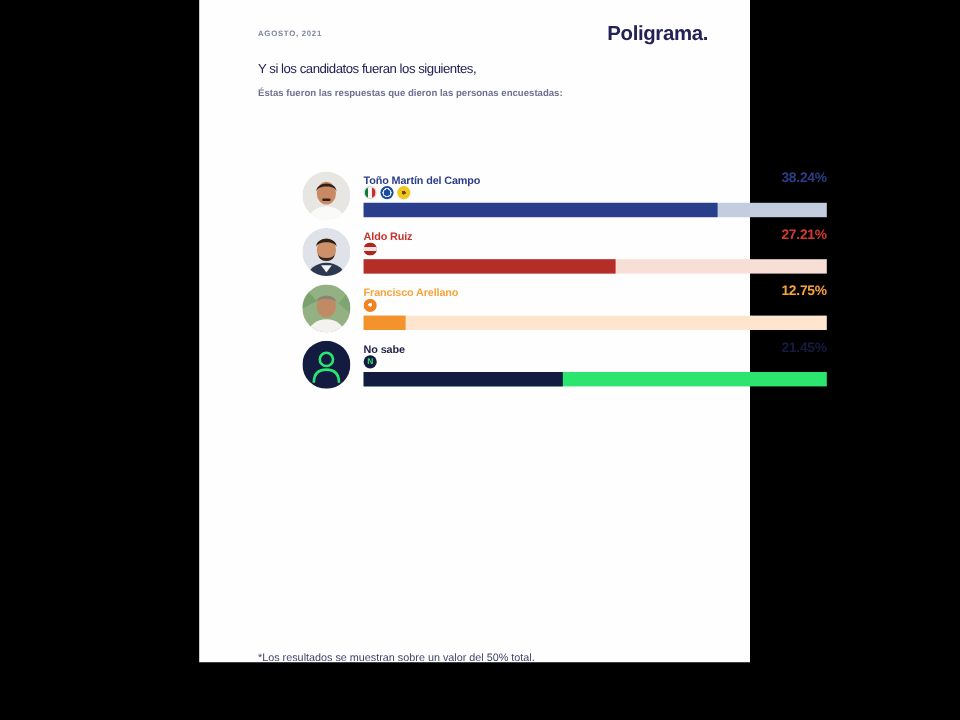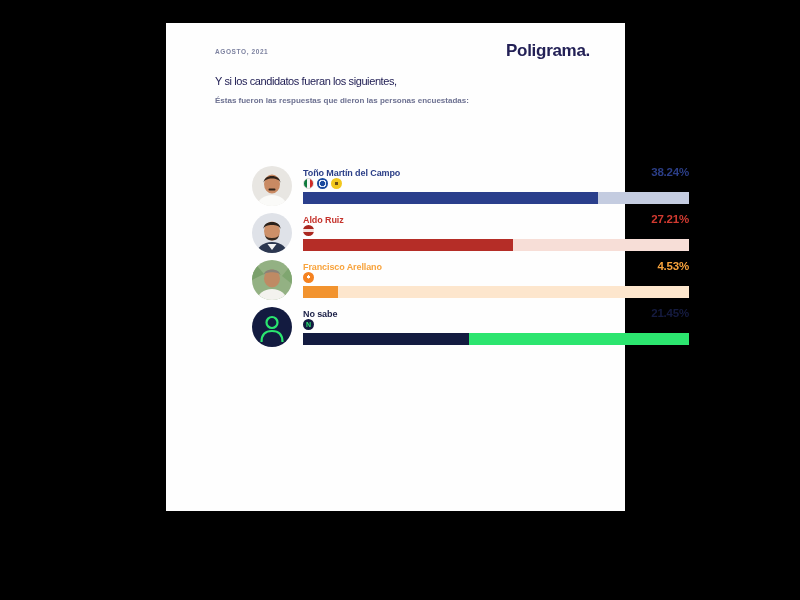--- a/index.html
+++ b/index.html
@@ -1,17 +1,17 @@
 <!DOCTYPE html>
 <html><head>
 <meta charset="utf-8">
 <style>
   html,body{margin:0;padding:0;background:#000;}
-  .canvas{position:relative;width:800px;height:488px;background:#000;overflow:hidden;
-          font-family:"Liberation Sans",sans-serif;margin-top:23px;}
+  .canvas{position:relative;width:800px;height:552px;background:#000;overflow:hidden;
+          font-family:"Liberation Sans",sans-serif;}
   .page{position:absolute;left:166px;top:0;width:459px;height:600px;background:#fefefe;}
 
   
   .header{position:absolute;left:49px;right:35px;top:18px;display:flex;
           justify-content:space-between;align-items:center;}
   .date{font-size:6.5px;letter-spacing:.6px;color:#7d82a0;font-weight:bold;}
   .logo{font-size:17px;font-weight:bold;color:#232156;letter-spacing:-.3px;}
 
   
   .titleblock{position:absolute;left:49px;right:30px;top:50px;}
@@ -136,21 +136,21 @@
               <ellipse cx="20" cy="41" rx="15" ry="12" fill="#f3f2ee"></ellipse>
               <ellipse cx="20" cy="18.5" rx="8" ry="9" fill="#bf8a64"></ellipse>
               <path d="M11.5 15.5 C12 7.5,28 7.5,28.5 15.5 C28 11,12 11,11.5 15.5 Z" fill="#8a8378"></path>
             </g>
           </svg>
         </div>
         <div class="name" style="color: rgb(248, 163, 60);">Francisco Arellano</div>
         <div class="icons">
           <span class="pic mc"></span>
         </div>
-        <div class="pct" style="color: rgb(248, 163, 60);">4.53%</div>
+        <div class="pct" style="color: rgb(248, 163, 60);">12.75%</div>
         <div class="bar" style="background: rgb(253, 230, 205);">
           <div class="fill" style="background: rgb(242, 147, 46); width: 9.06%;"></div>
         </div>
       </div>
 
 
       <div class="row">
         <div class="avatar">
           <svg width="40" height="40" viewBox="0 0 40 40">
             <circle cx="20" cy="20" r="20" fill="#131b40"></circle>
@@ -163,20 +163,21 @@
           <span class="pic letter">N</span>
         </div>
         <div class="pct" style="color: rgb(21, 27, 64);">21.45%</div>
         <div class="bar" style="background: rgb(44, 229, 111);">
           <div class="fill" style="background: rgb(19, 27, 64); width: 42.9%;"></div>
         </div>
       </div>
 
     </div>
 
+    <div class="note">*Los resultados se muestran sobre un valor del 50% total.</div>
 
     <div class="footer">
       <div>ENCUESTA ESTATAL | AGUASCALIENTES</div>
       <div>LÍDERES Y PREFERENCIAS ELECTORALES</div>
     </div>
 
   </div>
 </div>
 
 </body></html>

